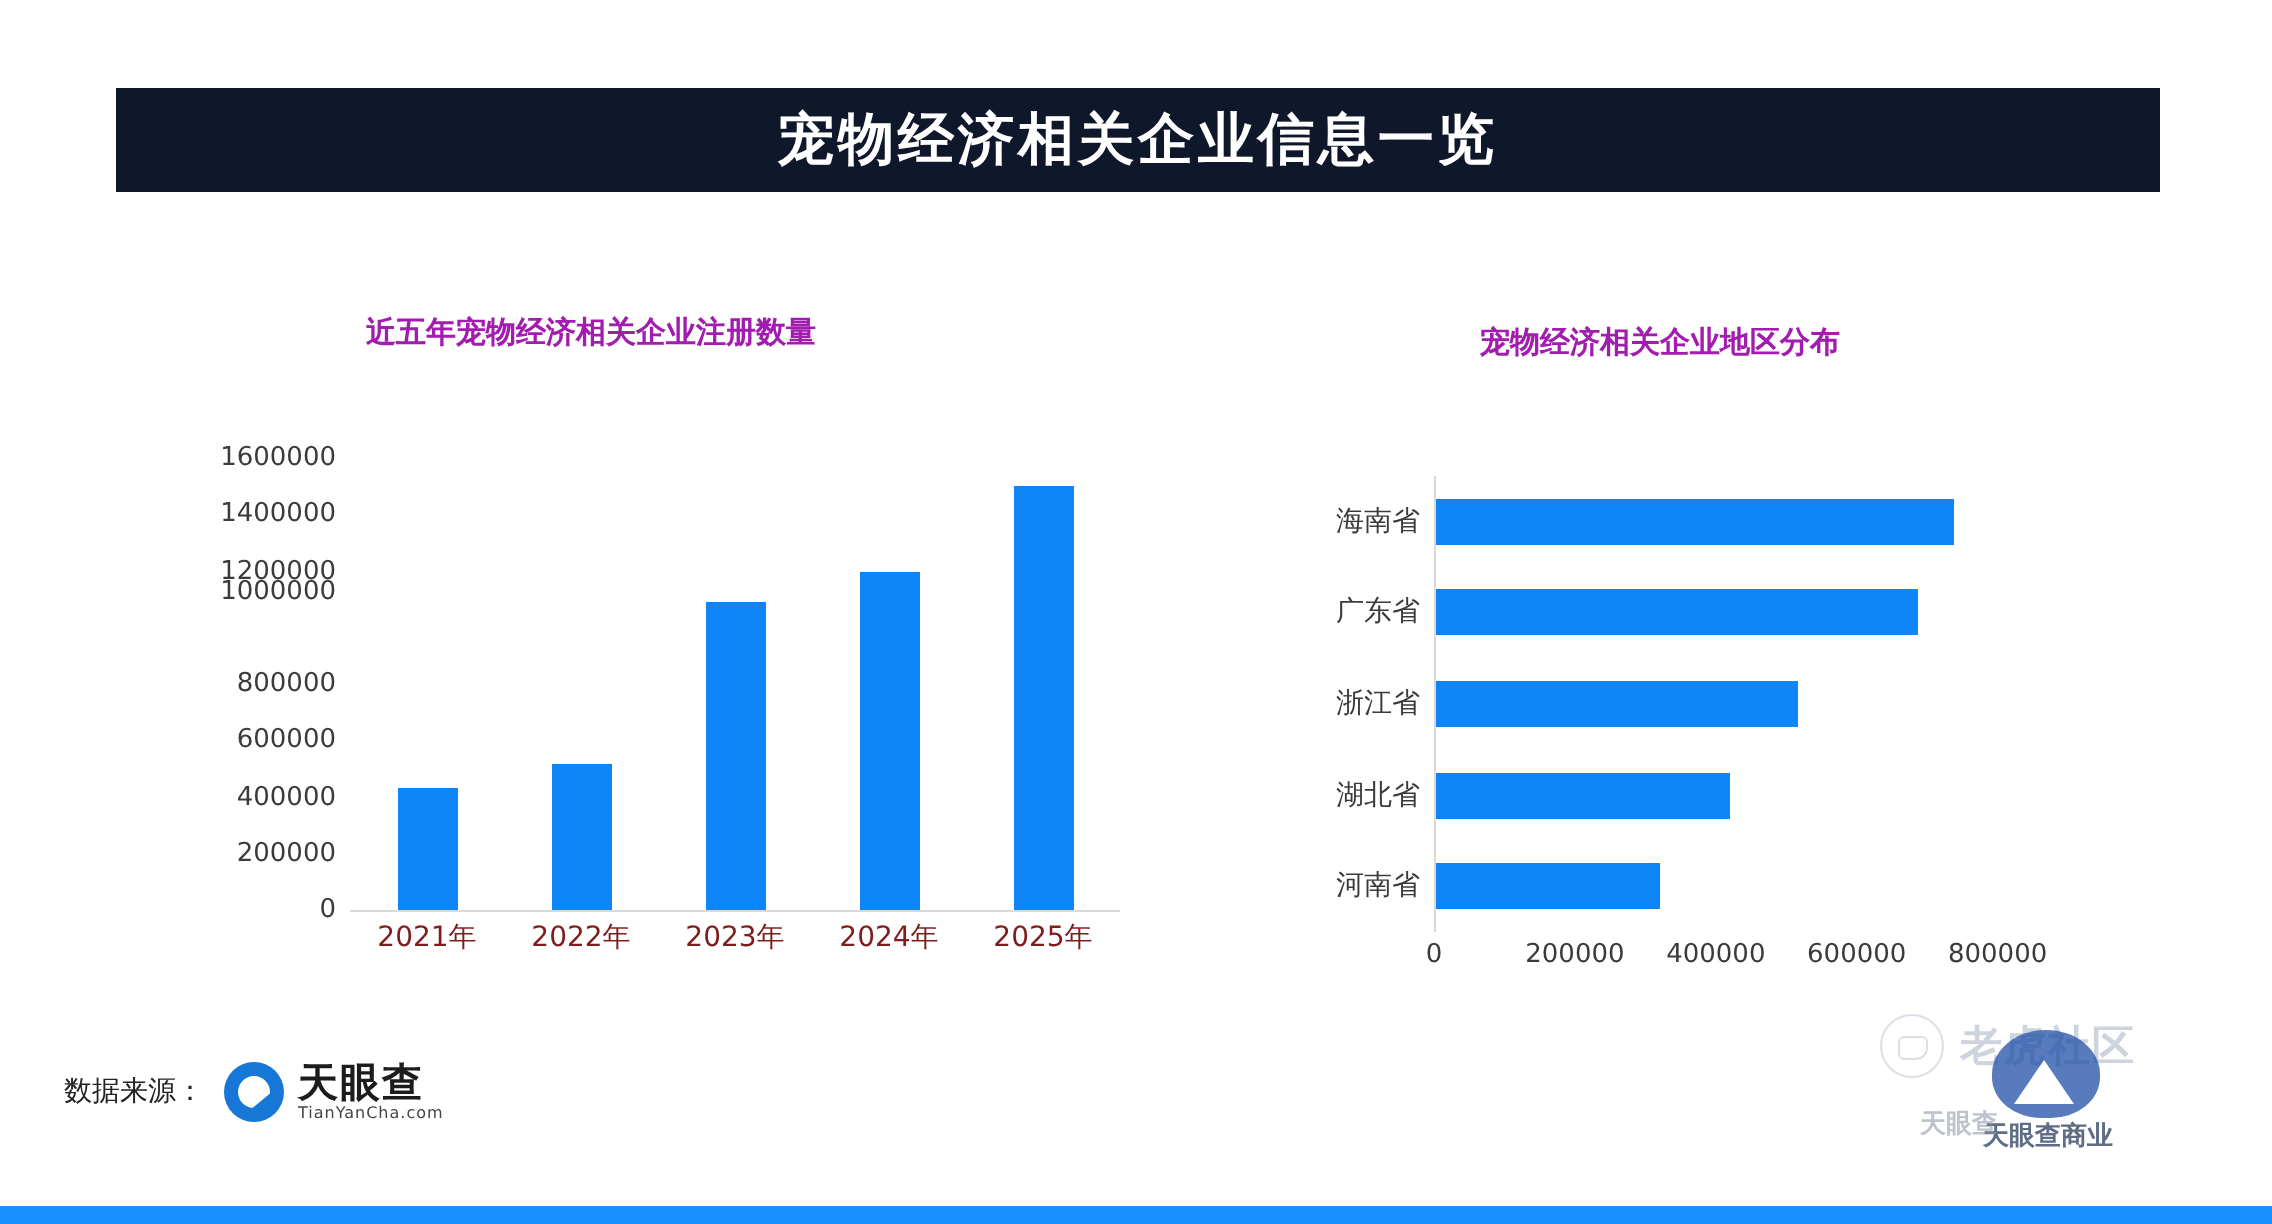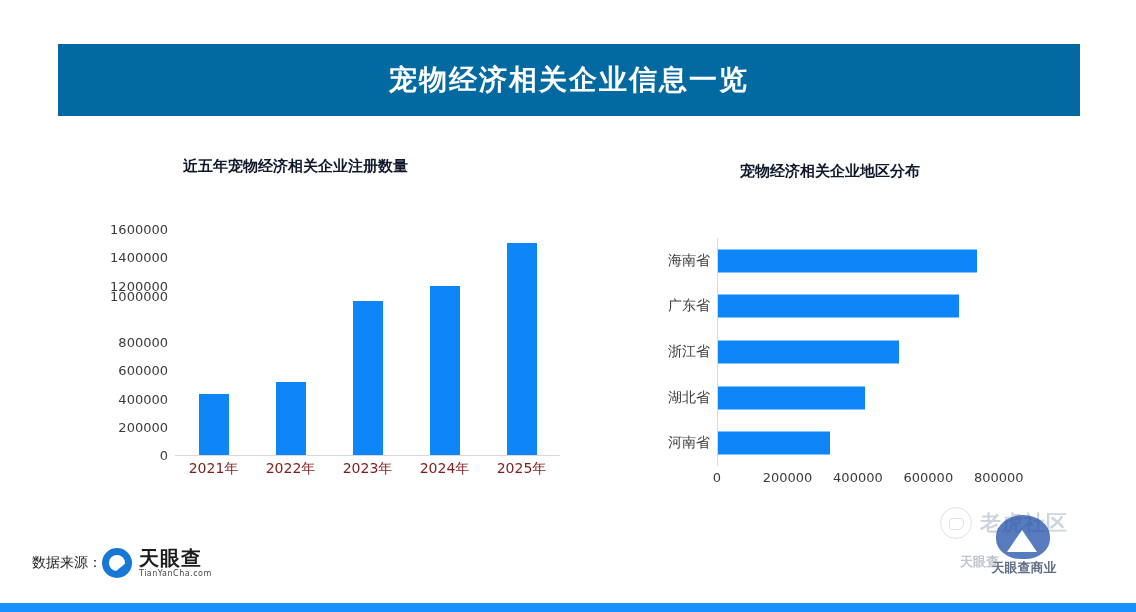--- a/index.html
+++ b/index.html
@@ -22,40 +22,40 @@
     box-sizing: border-box;
     border-bottom: 9px solid #1890ff;
   }
 
   
   #title-banner {
     position: absolute;
     left: 58px;
     top: 44px;
     width: 1022px;
-    height: 72px;
-    background: #0369a1;
+    height: 52px;
+    background: #0f172a;
     display: flex;
     align-items: center;
     justify-content: center;
   }
   #title-banner .title-text {
     color: #ffffff;
     font-size: 28px;
     font-weight: bold;
     letter-spacing: 2px;
     font-family: "DejaVu Sans", "Liberation Sans", sans-serif;
   }
 
   
   .panel-title {
     position: absolute;
     font-size: 15px;
     font-weight: bold;
-    color: #0f172a;
+    color: #a21caf;
     white-space: nowrap;
     font-family: "DejaVu Sans", "Liberation Sans", sans-serif;
   }
   #left-chart-title { left: 183px; top: 157px; }
   #right-chart-title { left: 740px; top: 162px; }
 
   
   #left-chart {
     position: absolute;
     left: 90px;
@@ -179,23 +179,24 @@
     color: #3b3b3b;
     white-space: nowrap;
     transform: translateX(-50%);
     font-family: "DejaVu Sans", "Liberation Sans", sans-serif;
   }
 
   
   #source-row {
     position: absolute;
     left: 32px;
-    top: 548px;
+    top: 531px;
     display: flex;
     align-items: center;
+    gap: 10px;
   }
   #source-label {
     font-size: 14px;
     color: #222222;
     font-family: "DejaVu Sans", "Liberation Sans", sans-serif;
   }
   #tyc-logo {
     display: flex;
     align-items: center;
     gap: 7px;

